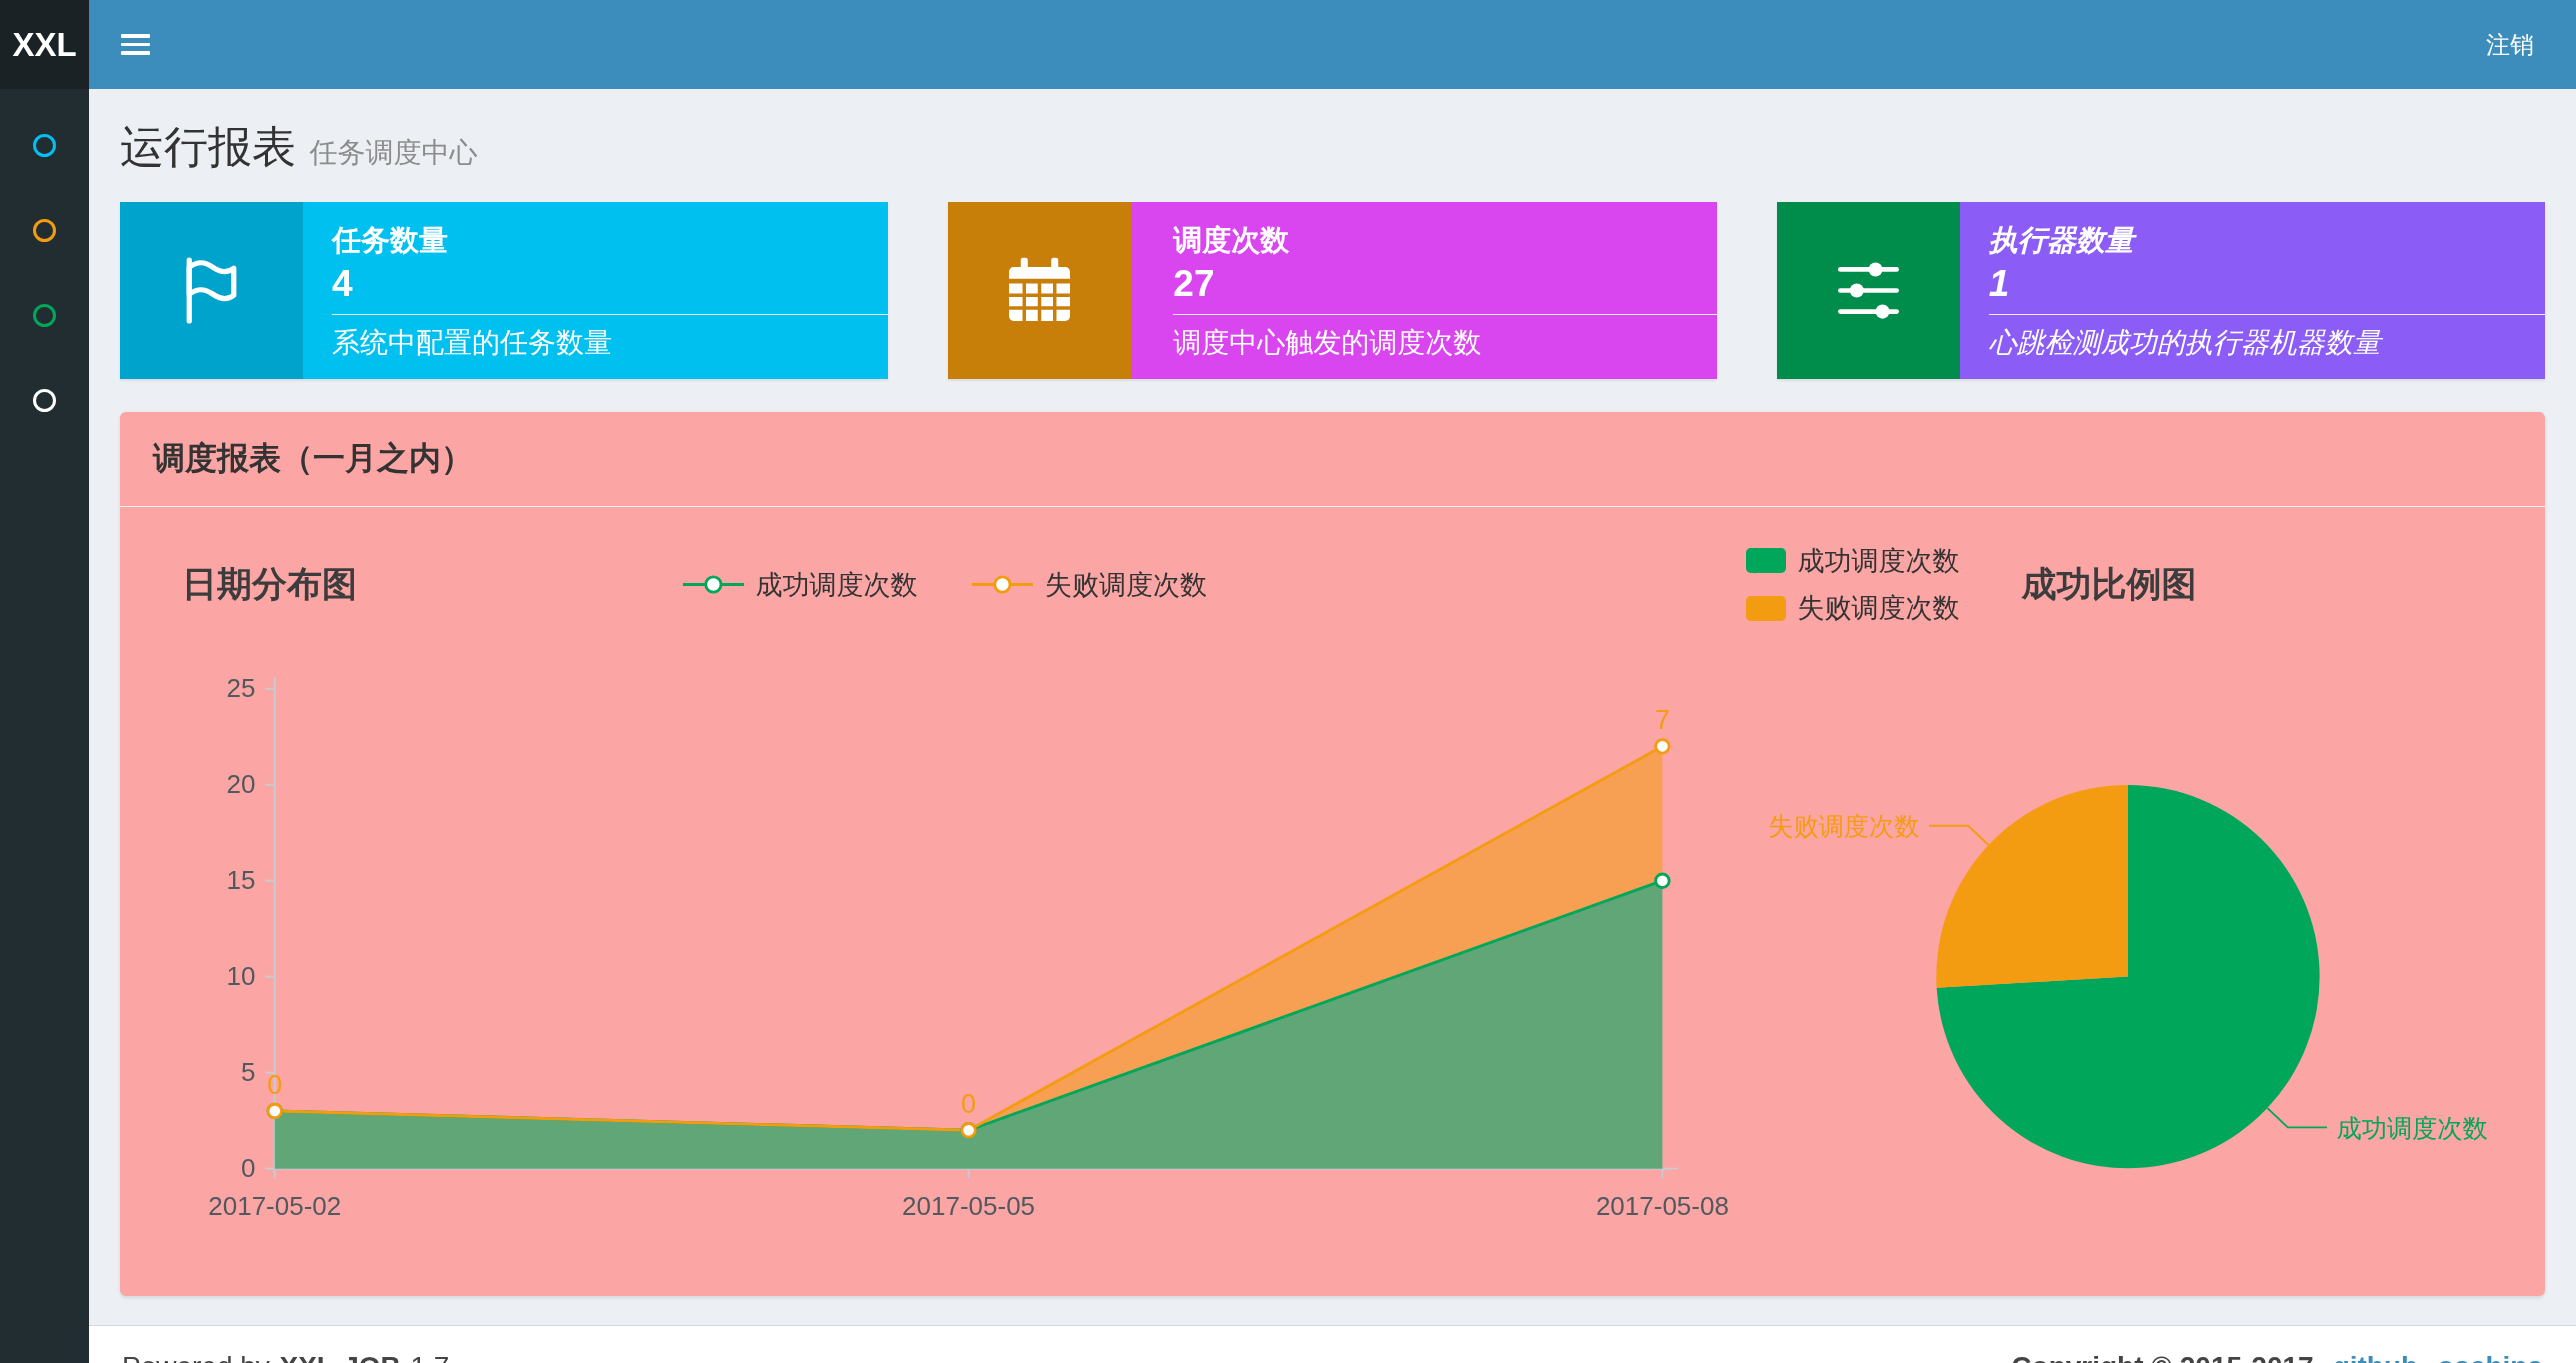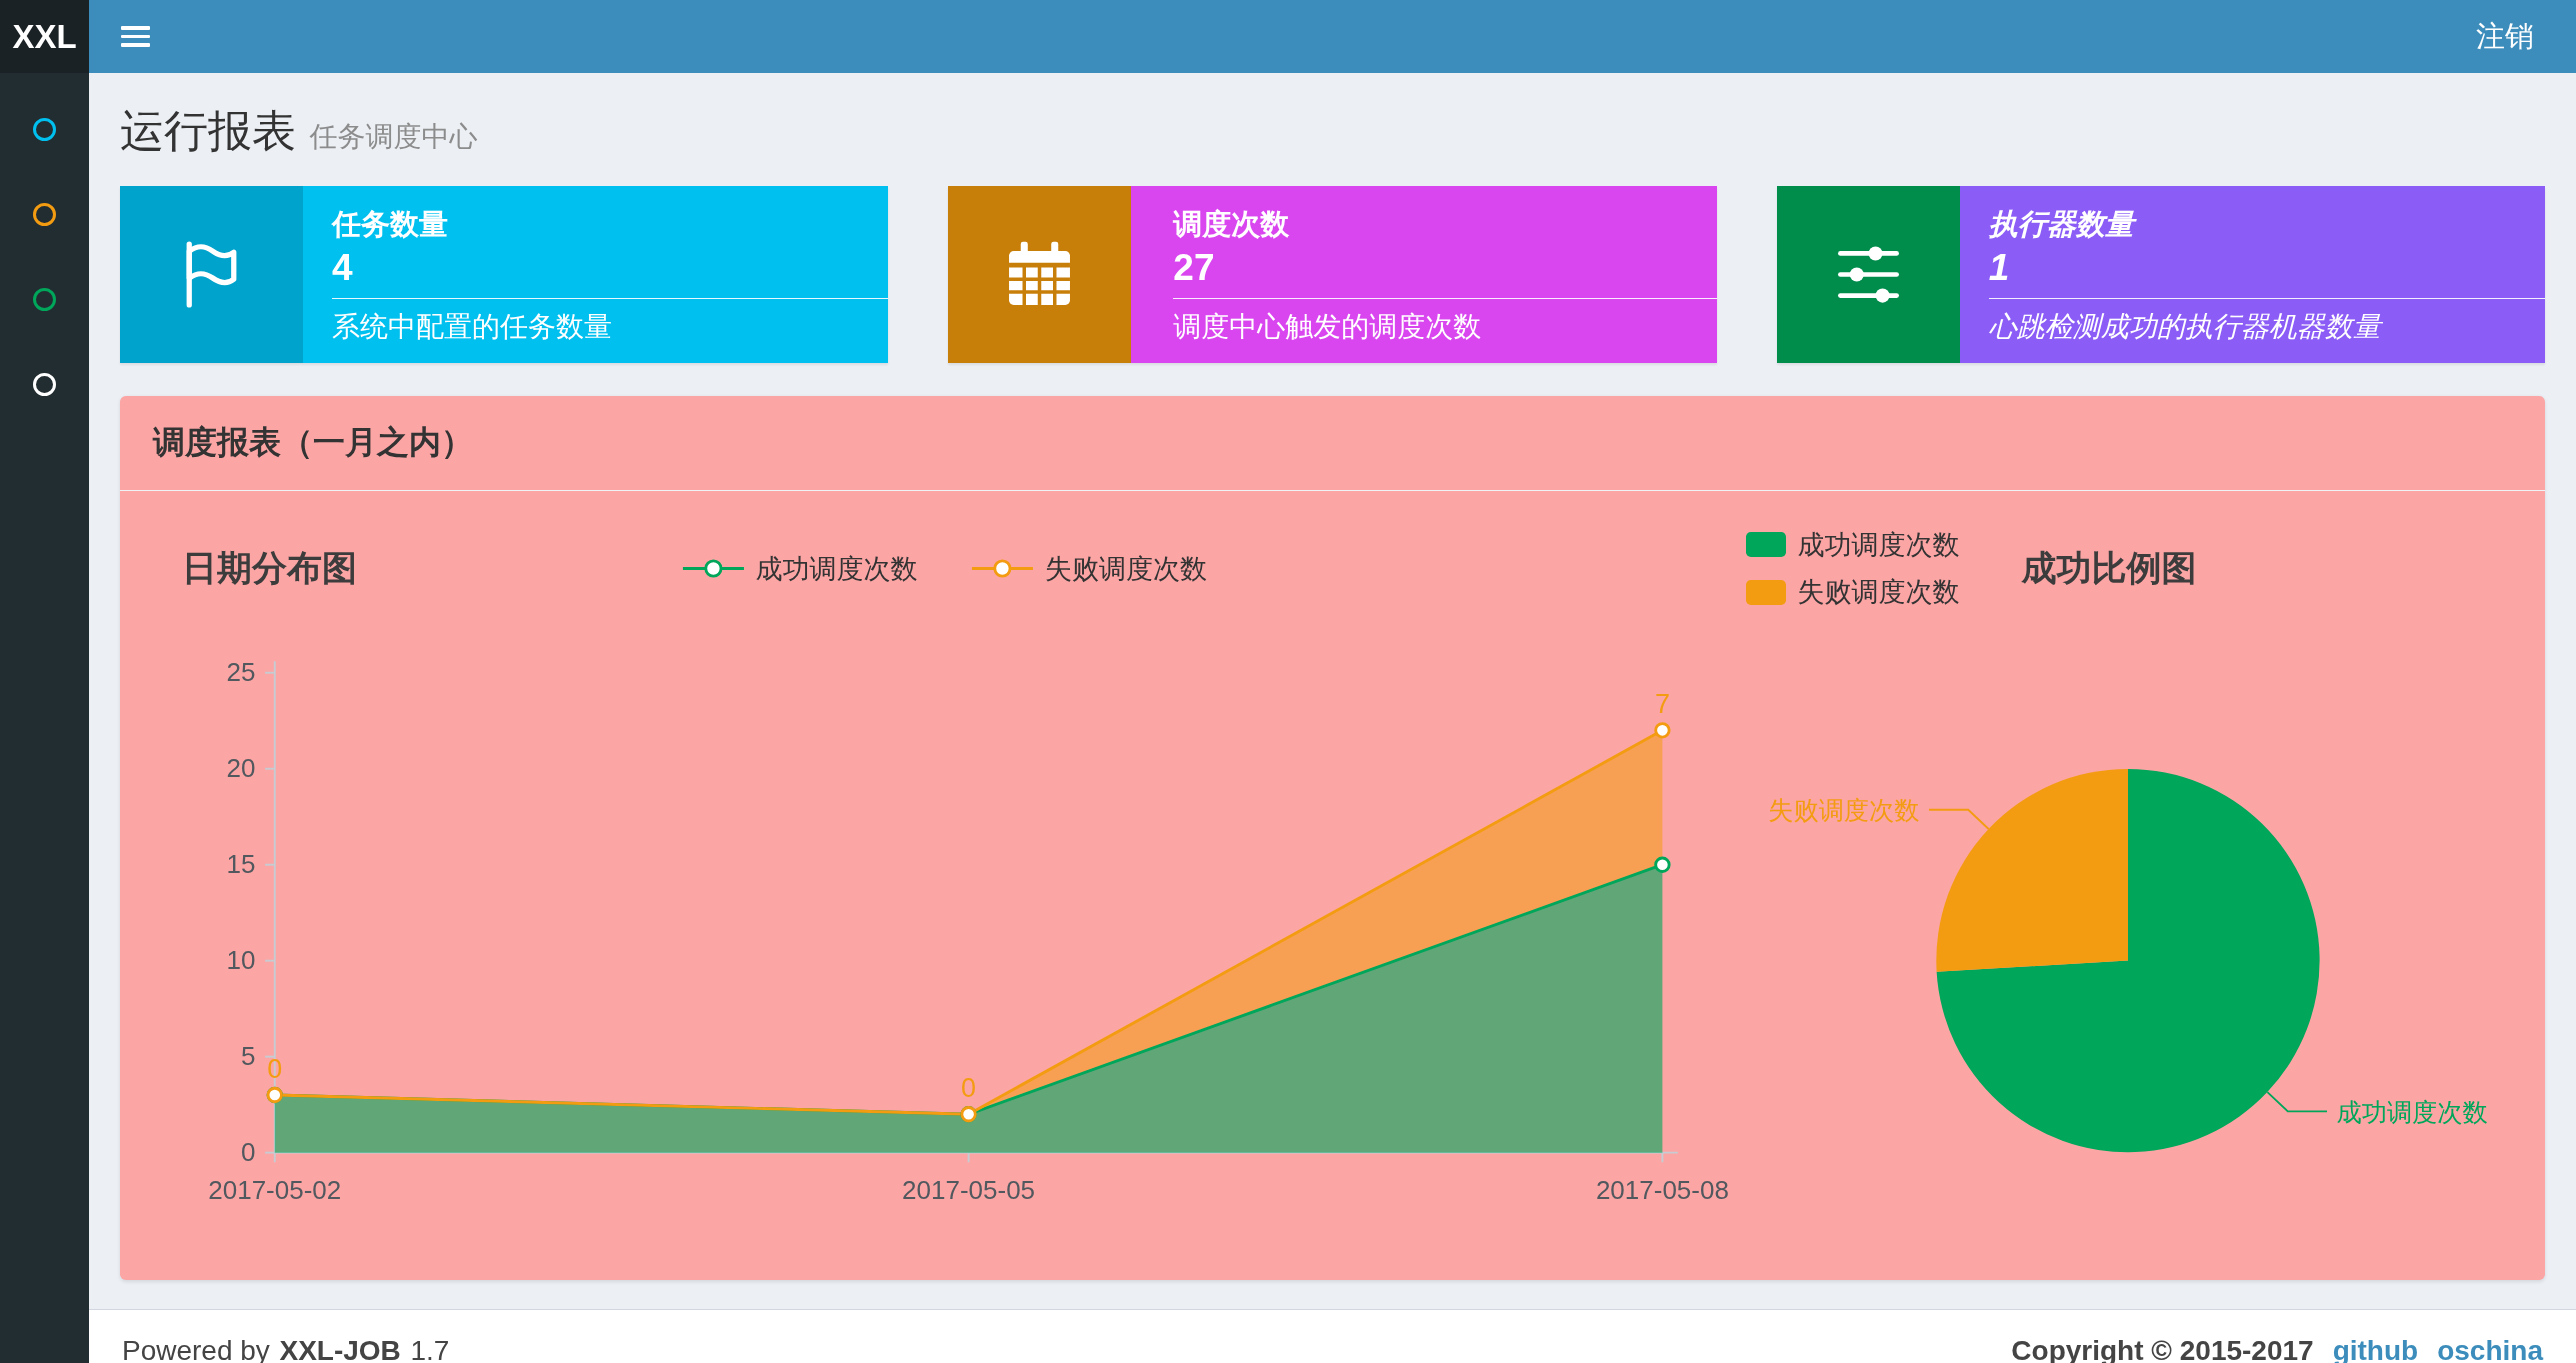--- a/index.html
+++ b/index.html
@@ -2,27 +2,27 @@
 <html><head>
 <meta charset="utf-8">
 <style>
   * { box-sizing: border-box; }
   body {
     margin: 0; width: 2576px; min-height: 1363px;
     background: #ecf0f5; color: #333;
     font-family: "Liberation Sans", "DejaVu Sans", sans-serif;
   }
   
-  .navbar { height: 73px; display: flex; background: #3c8dbc; }
+  .navbar { height: 89px; display: flex; background: #3c8dbc; }
   .logo { width: 89px; background: #1a2226; color: #fff; font-weight: 700; font-size: 33px;
           display: flex; align-items: center; justify-content: center; cursor: pointer; }
   .hamburger { width: 93px; display: flex; align-items: center; justify-content: center; cursor: pointer; }
   .bars i { display: block; width: 29px; height: 3.9px; background: #fff; margin: 4.8px 0; border-radius: 1px; }
   .logout { margin-left: auto; display: flex; align-items: center; padding: 0 42px; color: #fff;
-            font-size: 29px; cursor: pointer; }
+            font-size: 24px; cursor: pointer; }
   
   .wrapper { display: flex; align-items: stretch; min-height: 1275px; }
   .sidebar { width: 89px; flex: none; background: #222d32; display: flex; flex-direction: column;
              align-items: center; padding-top: 44px; gap: 60px; }
   .side-item { width: 89px; height: 25px; display: flex; align-items: center; justify-content: center; cursor: pointer; }
   .ring { width: 23px; height: 23px; border: 3.9px solid #fff; border-radius: 50%; }
   .main { flex: 1; min-width: 0; display: flex; flex-direction: column; }
   .content { padding: 0 31px; }
   
   .page-header { display: flex; align-items: baseline; margin: 29px 0 25px; }

